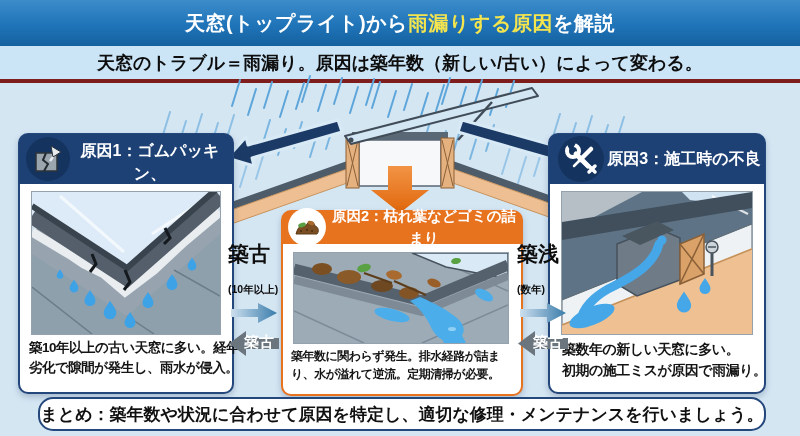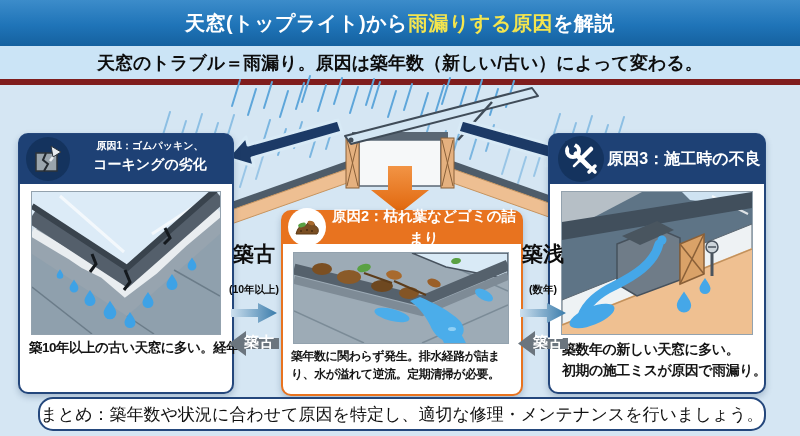--- a/index.html
+++ b/index.html
@@ -6,51 +6,51 @@
   body{font-family:"Liberation Sans", sans-serif;}
   #canvas{position:relative;width:800px;height:436px;background:#d5e6f3;overflow:hidden;}
 
   
   #title-bar{position:absolute;left:0;top:0;width:800px;height:46px;
     background:linear-gradient(180deg,#3c8cca 0%,#1f74b8 55%,#15619f 100%);
     display:flex;align-items:center;justify-content:center;
     font-size:20px;font-weight:bold;color:#fff;letter-spacing:0.5px;white-space:nowrap;}
   #title-bar .hl{color:#f4e54e;}
   #subtitle-bar{position:absolute;left:0;top:46px;width:800px;height:33px;
-    background:#cbe4f6;border-bottom:6px solid #7f1d1d;
+    background:#cbe4f6;border-bottom:4px solid #7f1d1d;
     display:flex;align-items:center;justify-content:center;
     font-size:18px;font-weight:bold;color:#0d0d0d;white-space:nowrap;}
 
   
   .box{position:absolute;background:#fff;border:2px solid #24477c;border-radius:10px;
     box-shadow:0 3px 6px rgba(25,55,95,.25);}
   .box.orange{border-color:#e8731f;}
   .box-header{position:absolute;left:-1px;right:-1px;top:-1px;background:#1e4175;
     border-radius:9px 9px 0 0;color:#fff;font-weight:bold;}
   .box.orange .box-header{background:#e8731f;}
   .icon-circle{position:absolute;border-radius:50%;display:flex;align-items:center;justify-content:center;}
   .navy-circle{background:#14335e;}
   .white-circle{background:#ffffff;}
   .hdr-text{position:absolute;text-align:center;line-height:1.45;}
   .illus{position:absolute;border:1px solid #93a2ae;overflow:hidden;background:#cfdde8;}
   .desc{position:absolute;font-weight:bold;color:#141414;letter-spacing:-0.5px;line-height:1.5;white-space:nowrap;}
 
   
-  .age-group{position:absolute;width:52px;text-align:center;}
+  .age-group{position:absolute;width:52px;}
   .age-main{font-size:21px;font-weight:bold;color:#0d0d0d;line-height:1.0;}
   .age-sub{font-size:10.5px;font-weight:bold;color:#0d0d0d;margin-top:19px;}
   .age-arrow-right{display:block;margin:5px auto 6px auto;}
   .age-arrow-back{position:relative;width:50px;height:27px;margin:0 auto;}
   .age-arrow-back .lbl{position:absolute;left:15px;top:3px;color:#fff;font-size:15px;font-weight:bold;letter-spacing:0;}
 
   
   #summary-bar{position:absolute;left:38px;top:397px;width:724px;height:30px;
     background:#fff;border:2px solid #24477c;border-radius:15px;
     display:flex;align-items:center;justify-content:center;
-    font-size:17px;font-weight:normal;color:#101010;white-space:nowrap;text-align:center;}
+    font-size:17px;font-weight:bold;color:#101010;white-space:nowrap;text-align:center;}
 
   svg{display:block;}
 </style>
 </head>
 <body>
 
 <svg width="0" height="0" style="position:absolute" aria-hidden="true">
   <defs>
     <linearGradient id="og" x1="0" y1="0" x2="0" y2="1">
       <stop offset="0" stop-color="#f29445"></stop>
@@ -125,21 +125,21 @@
     <div class="box-header" style="height:50px;">
       <div class="icon-circle navy-circle" style="left:7px;top:3px;width:44px;height:44px;">
         <svg width="34" height="34" viewBox="0 0 34 34">
           <rect x="5" y="11" width="21" height="18" fill="#9aa5ad" stroke="#2c343b" stroke-width="1.5"></rect>
           <polyline points="15,11 12,18 17,22 13,29" fill="none" stroke="#232a30" stroke-width="2"></polyline>
           <polygon points="20,4 30,10 22,15" fill="#e8ecef" stroke="#2c343b" stroke-width="1"></polygon>
           <line x1="22" y1="15" x2="19" y2="19" stroke="#e8ecef" stroke-width="2.5"></line>
         </svg>
       </div>
       <div class="hdr-text" style="left:52px;right:4px;top:5px;">
-        <div style="font-size:10px;">原因1：ゴムパッキン、</div>
+        <div style="font-size:16px;">原因1：ゴムパッキン、</div>
         <div style="font-size:14px;">コーキングの劣化</div>
       </div>
     </div>
     <div class="illus" style="left:11px;top:56px;width:188px;height:142px;">
       <svg width="188" height="142" viewBox="0 0 188 142">
         <rect width="188" height="142" fill="#cfdde8"></rect>
         <polygon points="0,0 188,0 188,2 95,84 0,22" fill="#dcebf7"></polygon>
         <line x1="28" y1="4" x2="92" y2="60" stroke="#f6fafd" stroke-width="3" opacity="0.9"></line>
         <line x1="120" y1="42" x2="172" y2="8" stroke="#f6fafd" stroke-width="3" opacity="0.9"></line>
         <polyline points="0,44 95,106 188,24" fill="none" stroke="#97a4af" stroke-width="40"></polyline>
@@ -160,20 +160,21 @@
           <use href="#drop" transform="translate(98,128)"></use>
           <use href="#drop" transform="translate(116,108)"></use>
           <use href="#drop" transform="translate(140,90)"></use>
           <use href="#drop" transform="translate(160,72) scale(0.8)"></use>
           <use href="#drop" transform="translate(28,82) scale(0.6)"></use>
         </g>
       </svg>
     </div>
     <div class="desc" style="left:9px;top:203px;font-size:13.5px;">
       <div>築10年以上の古い天窓に多い。経年</div>
+      <div>劣化で隙間が発生し、雨水が侵入。</div>
     </div>
   </div>
 
   <div class="box orange" style="left:281px;top:210px;width:238px;height:182px;">
     <div class="box-header" style="height:33px;">
       <div class="icon-circle white-circle" style="left:6px;top:-3px;width:38px;height:38px;">
         <svg width="28" height="28" viewBox="0 0 28 28">
           <path d="M3,21 C5,13 10,10 13,13 C15,7 21,8 22,13 C26,14 26,19 24,21 Z" fill="#7a4e22" stroke="#5d3a17" stroke-width="1"></path>
           <ellipse cx="9" cy="12" rx="4" ry="2.2" fill="#5aa143" transform="rotate(-20 9 12)"></ellipse>
           <ellipse cx="18" cy="10" rx="3.5" ry="2" fill="#a86a2e" transform="rotate(15 18 10)"></ellipse>

